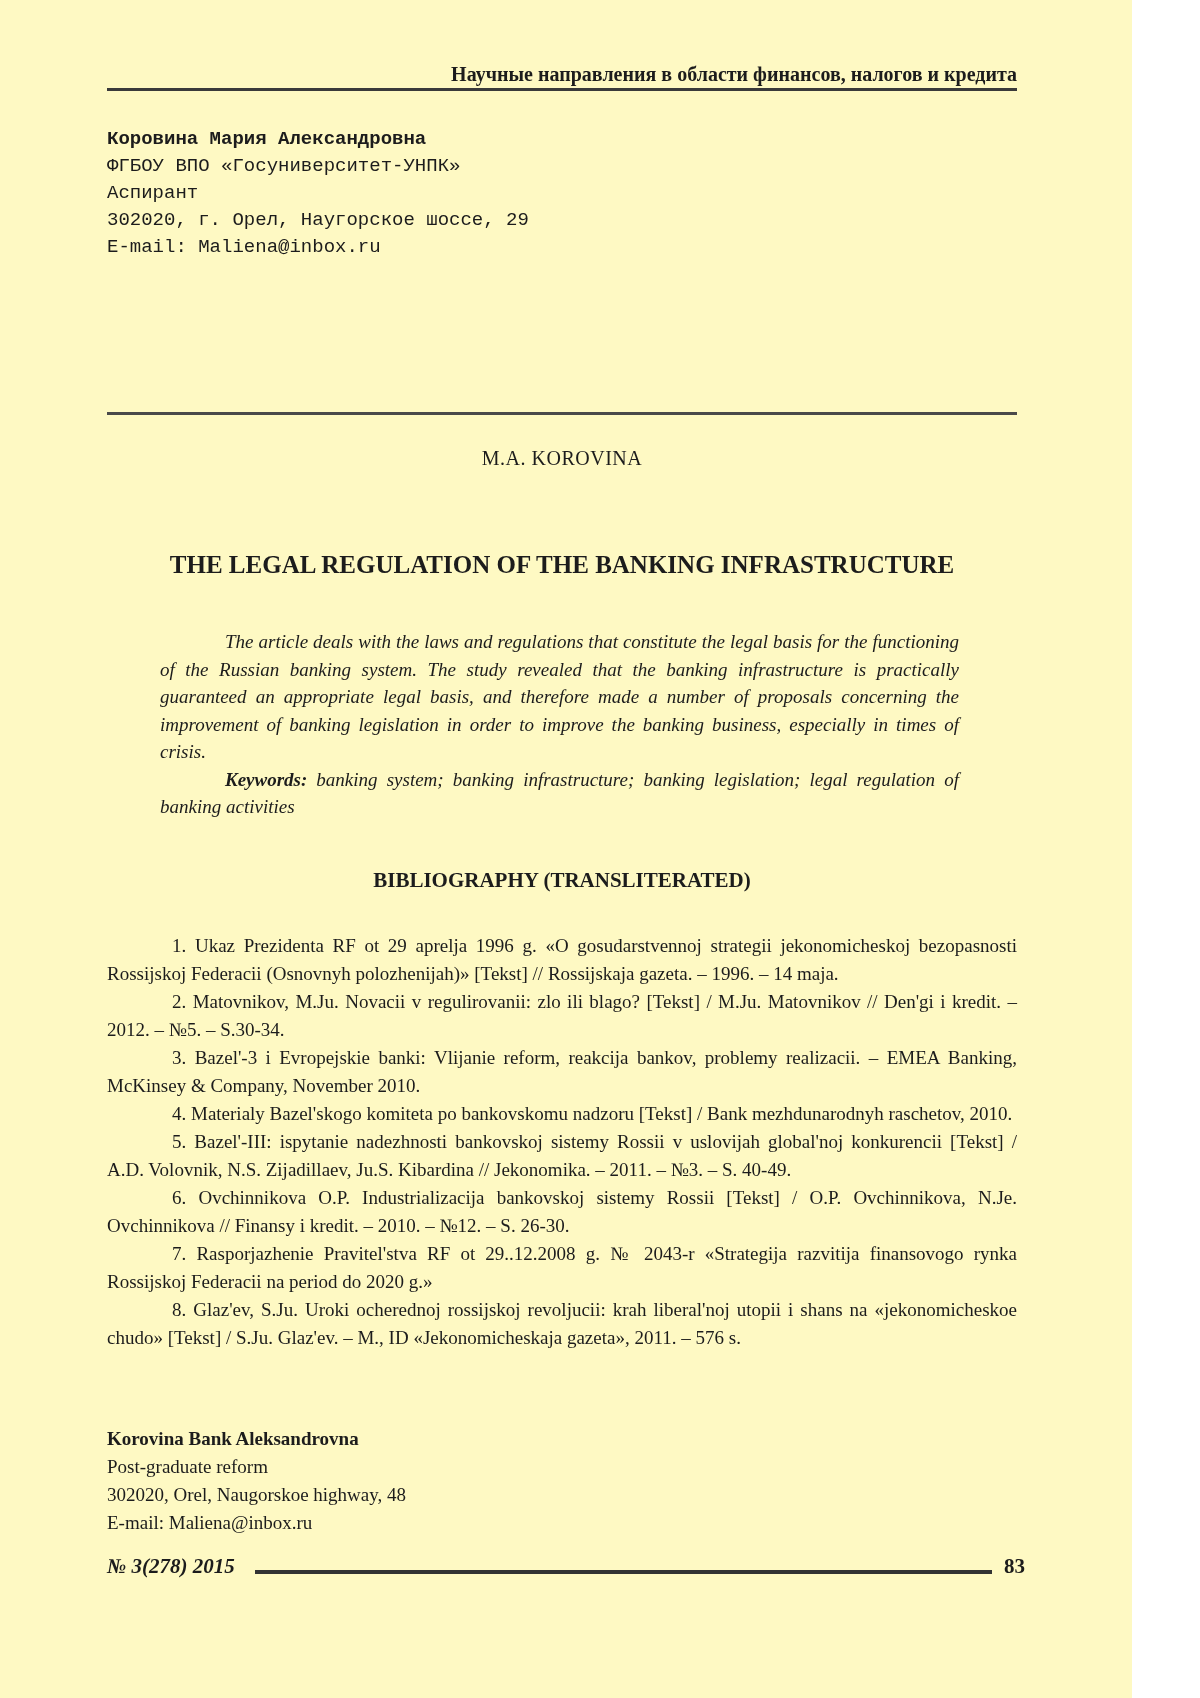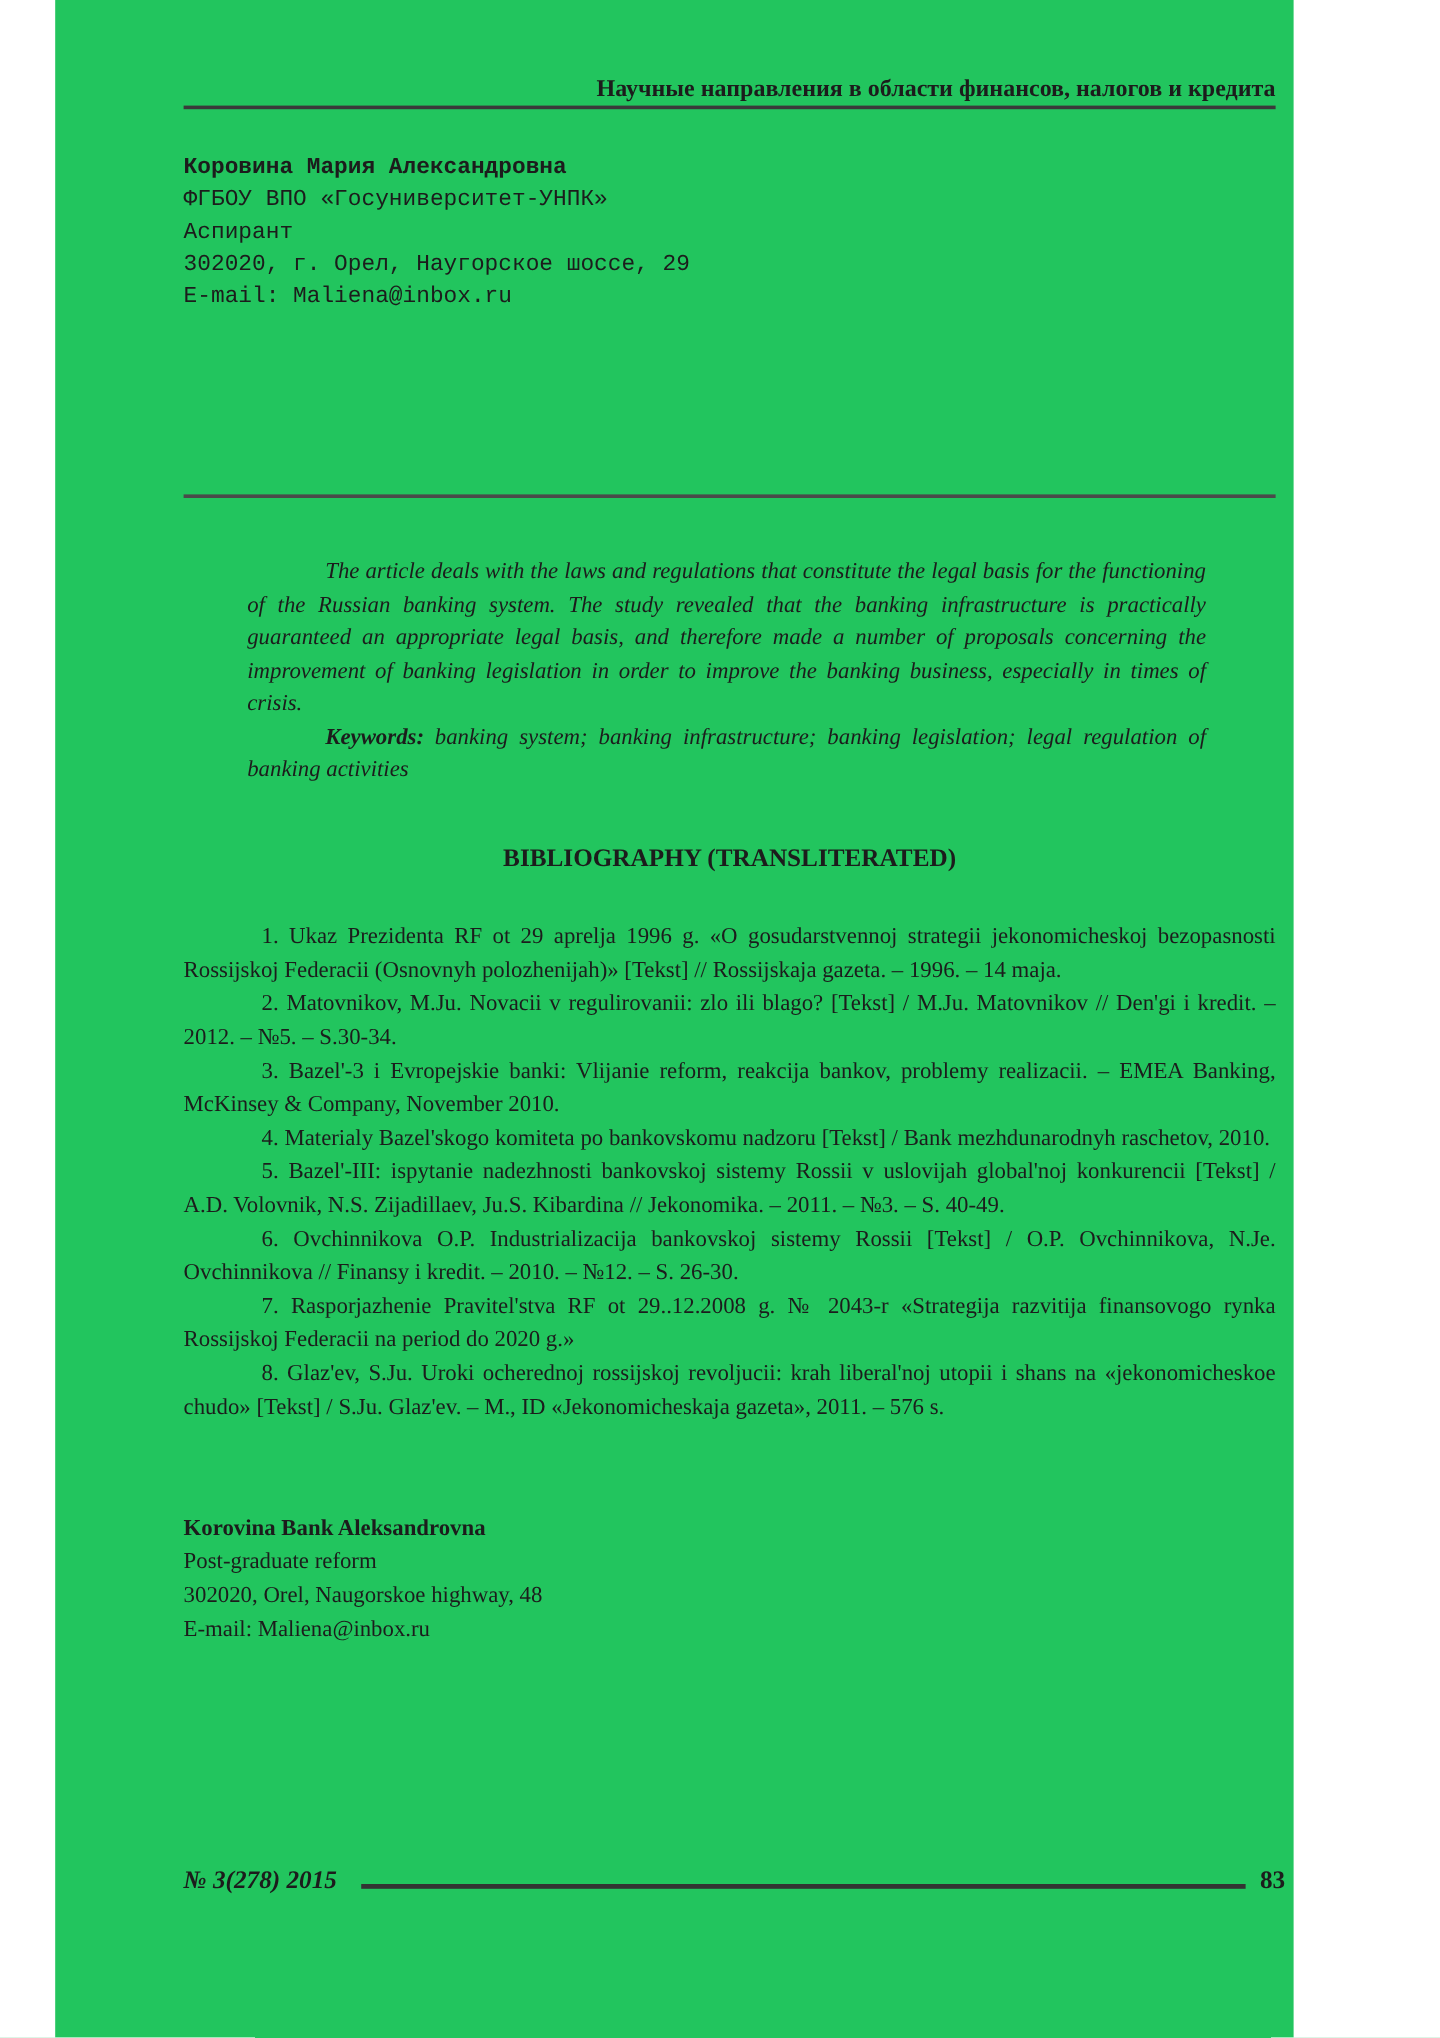--- a/index.html
+++ b/index.html
@@ -2,28 +2,27 @@
 <html><head>
 <meta charset="utf-8">
 <style>
   html, body {
     margin: 0;
     padding: 0;
     background: #ffffff;
   }
   .page {
     position: relative;
-    width: 1032px;
+    width: 1132px;
     height: 1698px;
-    background: #22c55e;
+    background: #fef9c3;
     overflow: hidden;
     font-family: "Liberation Serif", "DejaVu Serif", serif;
     color: #1c1c1c;
     box-sizing: border-box;
-    margin-left: 46px;
   }
   .content {
     margin-left: 107px;
     width: 910px;
   }
   
   .running-header {
     padding-top: 62px;
   }
   .running-header .rh-text {
@@ -142,21 +141,23 @@
     <div class="author-block author-ru">
       <p class="author-name">Коровина Мария Александровна</p>
       <p>ФГБОУ ВПО «Госуниверситет-УНПК»</p>
       <p>Аспирант</p>
       <p>302020, г. Орел, Наугорское шоссе, 29</p>
       <p>E-mail: Maliena@inbox.ru</p>
     </div>
 
     <div class="section-rule"></div>
 
+    <div class="article-author">M.A. KOROVINA</div>
 
+    <h1 class="article-title">THE LEGAL REGULATION OF THE BANKING INFRASTRUCTURE</h1>
 
     <div class="abstract-wrap">
       <p>The article deals with the laws and regulations that constitute the legal basis for the functioning of the Russian banking system. The study revealed that the banking infrastructure is practically guaranteed an appropriate legal basis, and therefore made a number of proposals concerning the improvement of banking legislation in order to improve the banking business, especially in times of crisis.</p>
       <p><span class="kw-label">Keywords:</span><span>banking system; banking infrastructure; banking legislation; legal regulation of banking activities</span></p>
     </div>
 
     <div class="bib-heading">BIBLIOGRAPHY (TRANSLITERATED)</div>
 
     <div class="bib-list">
       <p>1. Ukaz Prezidenta RF ot 29 aprelja 1996 g. «O gosudarstvennoj strategii jekonomicheskoj bezopasnosti Rossijskoj Federacii (Osnovnyh polozhenijah)» [Tekst] // Rossijskaja gazeta. – 1996. – 14 maja.</p>

